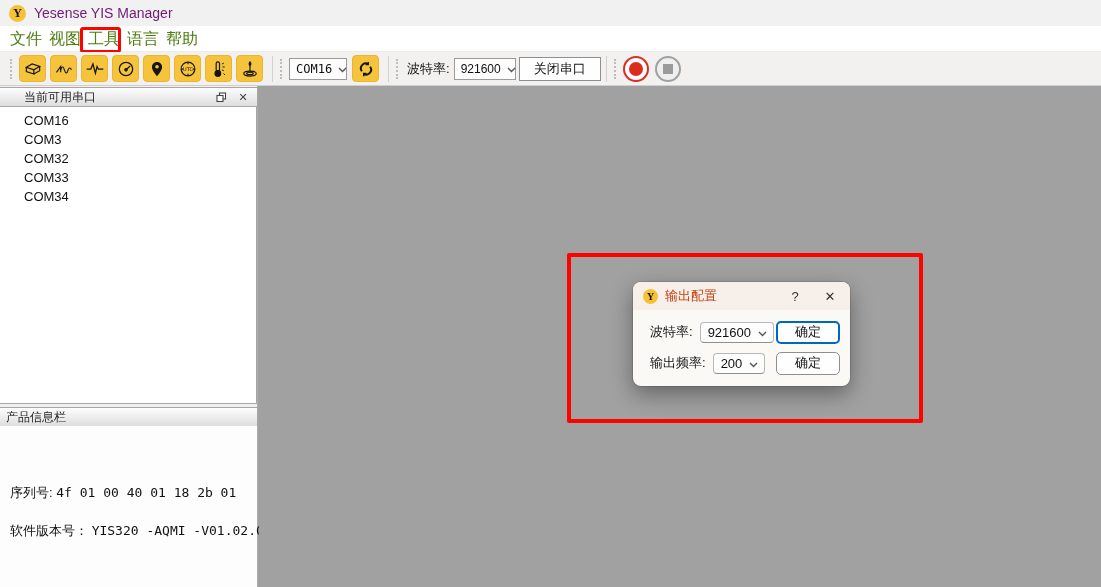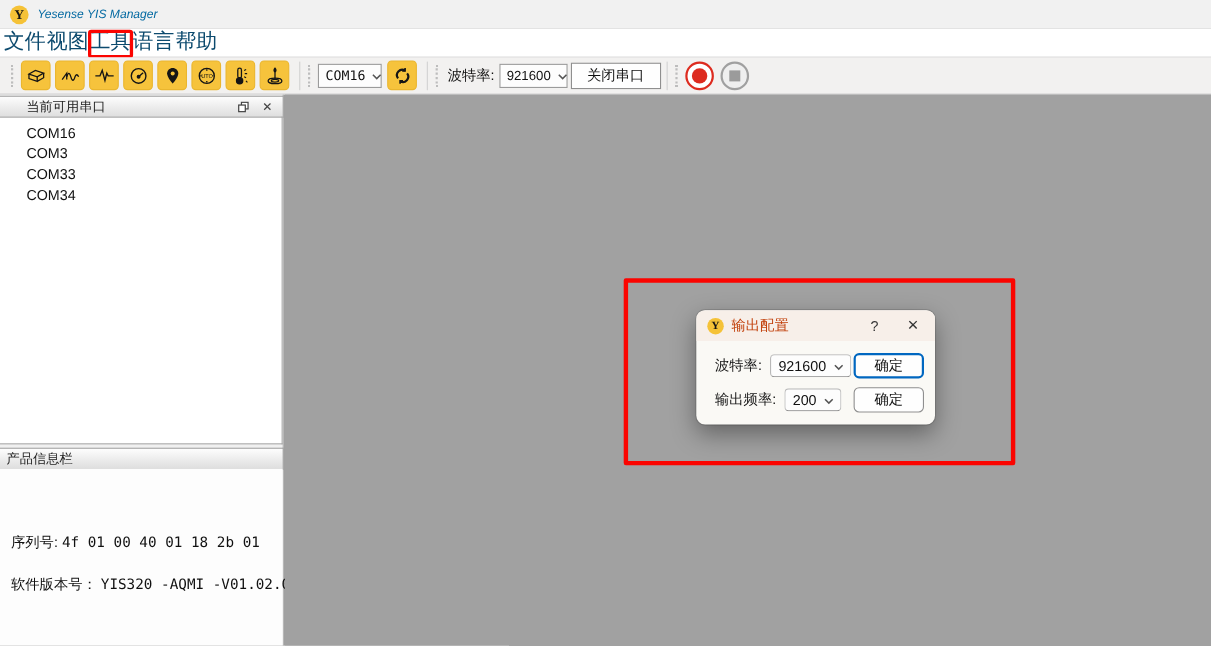--- a/index.html
+++ b/index.html
@@ -2,25 +2,25 @@
 <html><head>
 <meta charset="utf-8">
 <style>
   * { margin:0; padding:0; box-sizing:border-box; }
   html,body { width:1101px; height:587px; font-family:"Liberation Sans","DejaVu Sans",sans-serif; }
   #window { position:relative; width:1101px; height:587px; background:#a1a1a1; overflow:hidden; }
 
   
   .titlebar { position:absolute; left:0; top:0; width:1101px; height:26px; background:#f1f1f1; display:flex; align-items:center; padding-left:9px; }
   .logo-badge { width:17px; height:17px; border-radius:50%; background:#f5c237; color:#141414; display:flex; align-items:center; justify-content:center; font-weight:bold; font-size:12px; font-family:"Liberation Serif",serif; }
-  .titlebar .title { margin-left:8px; font-size:11px; color:#0369a1;font-style:italic; }
+  .titlebar .title { margin-left:8px; font-size:14px; color:#701a75; }
 
   
   .menubar { position:absolute; left:0; top:26px; width:1101px; height:26px; background:#ffffff; border-bottom:1px solid #ececec; display:flex; align-items:center; padding-left:3px; }
-  .menu-item { width:39px; text-align:center; font-size:19px; color:#0c4a6e; height:24px; line-height:24px; cursor:default; }
+  .menu-item { width:39px; text-align:right; font-size:16px; color:#4d7c0f; height:24px; line-height:24px; cursor:default; }
   .menu-highlight { position:absolute; left:80px; top:1px; width:41px; height:26px; border:3px solid #fb0400; border-radius:3px; pointer-events:none; }
 
   
   .toolbar { position:absolute; left:0; top:52px; width:1101px; height:34px; background:#f2f1f0; border-bottom:1px solid #cfcfcf; display:flex; align-items:center; padding-left:8px; }
   .grip { width:3px; height:20px; border-left:2px dotted #bdbdbd; margin:0 6px 0 2px; }
   .tsep { width:1px; height:26px; background:#d2d2d2; margin:0 5px; }
   .tool-btn { width:27px; height:27px; border-radius:4px; background:#f6c33c; border:1px solid #eab62f; margin-right:4px; display:flex; align-items:center; justify-content:center; cursor:pointer; }
   .tool-btn svg { display:block; }
   .combo { background:#fdfdfd; border:1px solid #9b9b9b; height:22px; display:flex; align-items:center; padding:0 5px 0 6px; font-size:12px; color:#111; cursor:pointer; }
   .combo .val { flex:1; }
@@ -211,20 +211,21 @@
           <svg width="11" height="11" viewBox="0 0 11 11" fill="#fff" stroke="#444" stroke-width="1.1">
             <rect x="3.5" y="1" width="6" height="6"></rect>
             <rect x="1" y="3.5" width="6" height="6"></rect>
           </svg>
         </span>
       <span class="hdr-ico">✕</span>
     </div>
     <div class="port-list">
       <div class="port-item">COM16</div>
       <div class="port-item">COM3</div>
+      <div class="port-item">COM32</div>
       <div class="port-item">COM33</div>
       <div class="port-item">COM34</div>
     </div>
     <div class="dock-header info-header-pos">
       <span>产品信息栏</span>
     </div>
     <div class="info-body">
       <div class="info-row info-serial">
         <span>序列号:</span>
         <span class="v">4f 01 00 40 01 18 2b 01</span>

